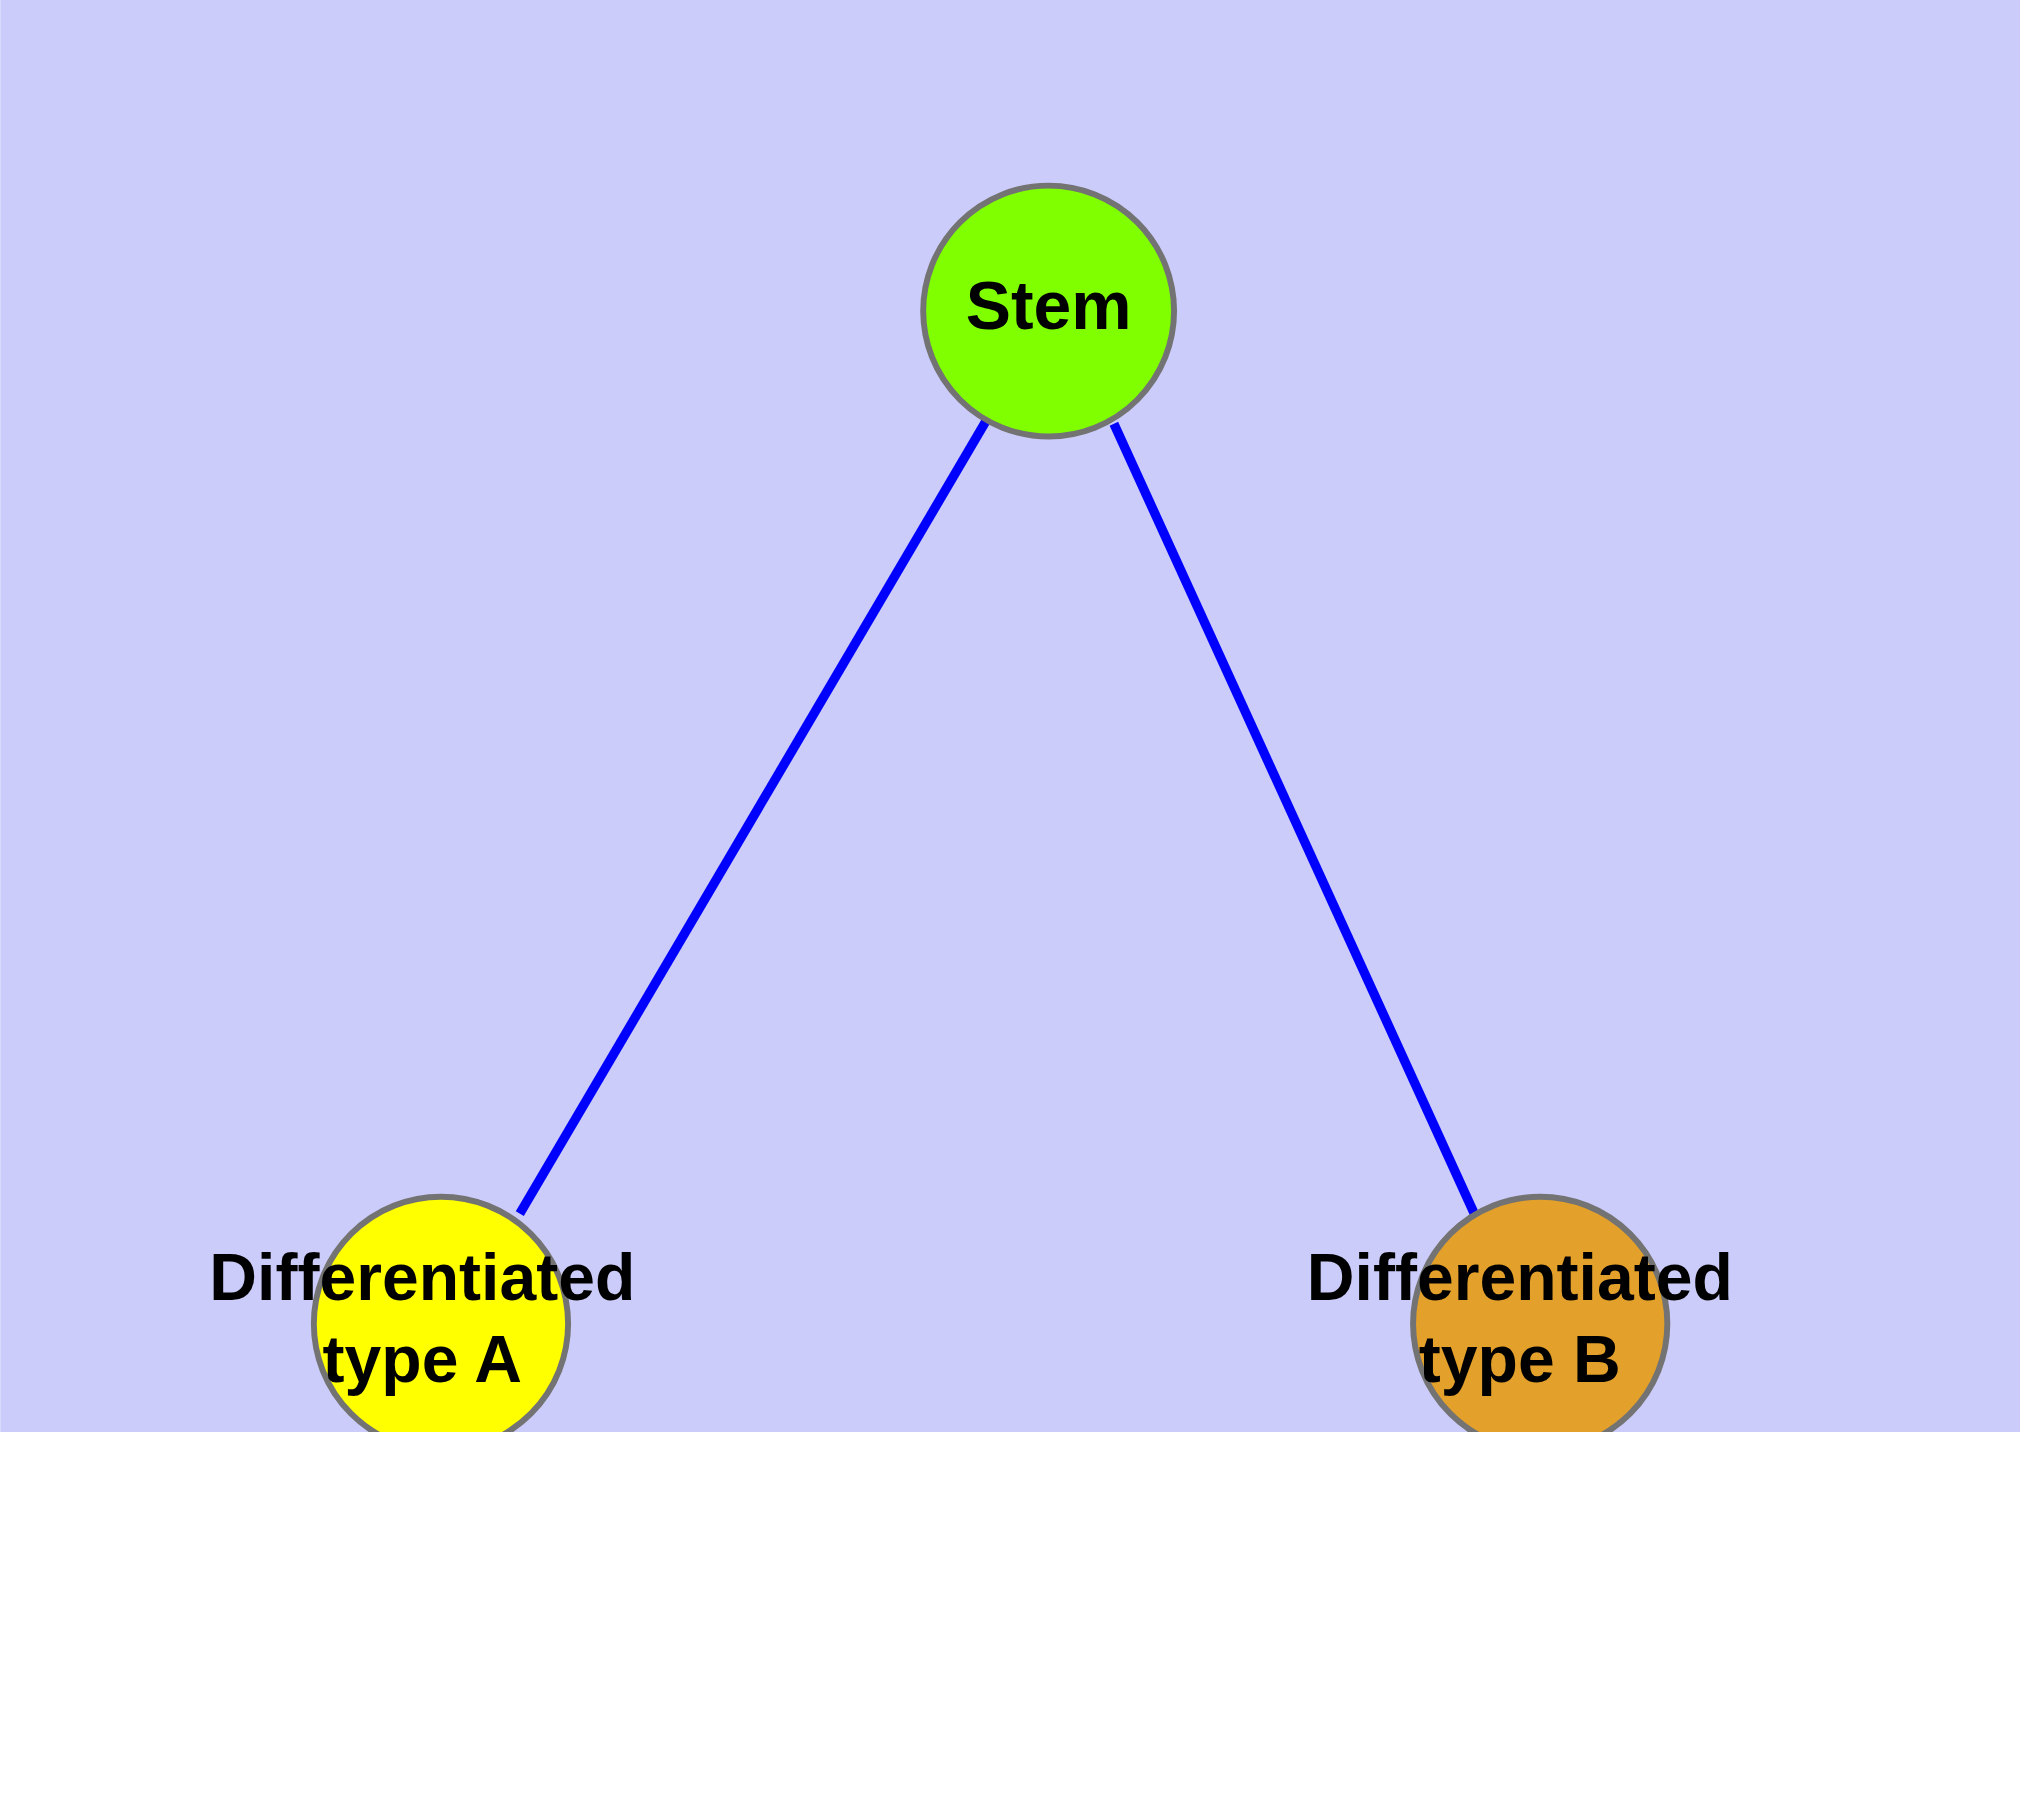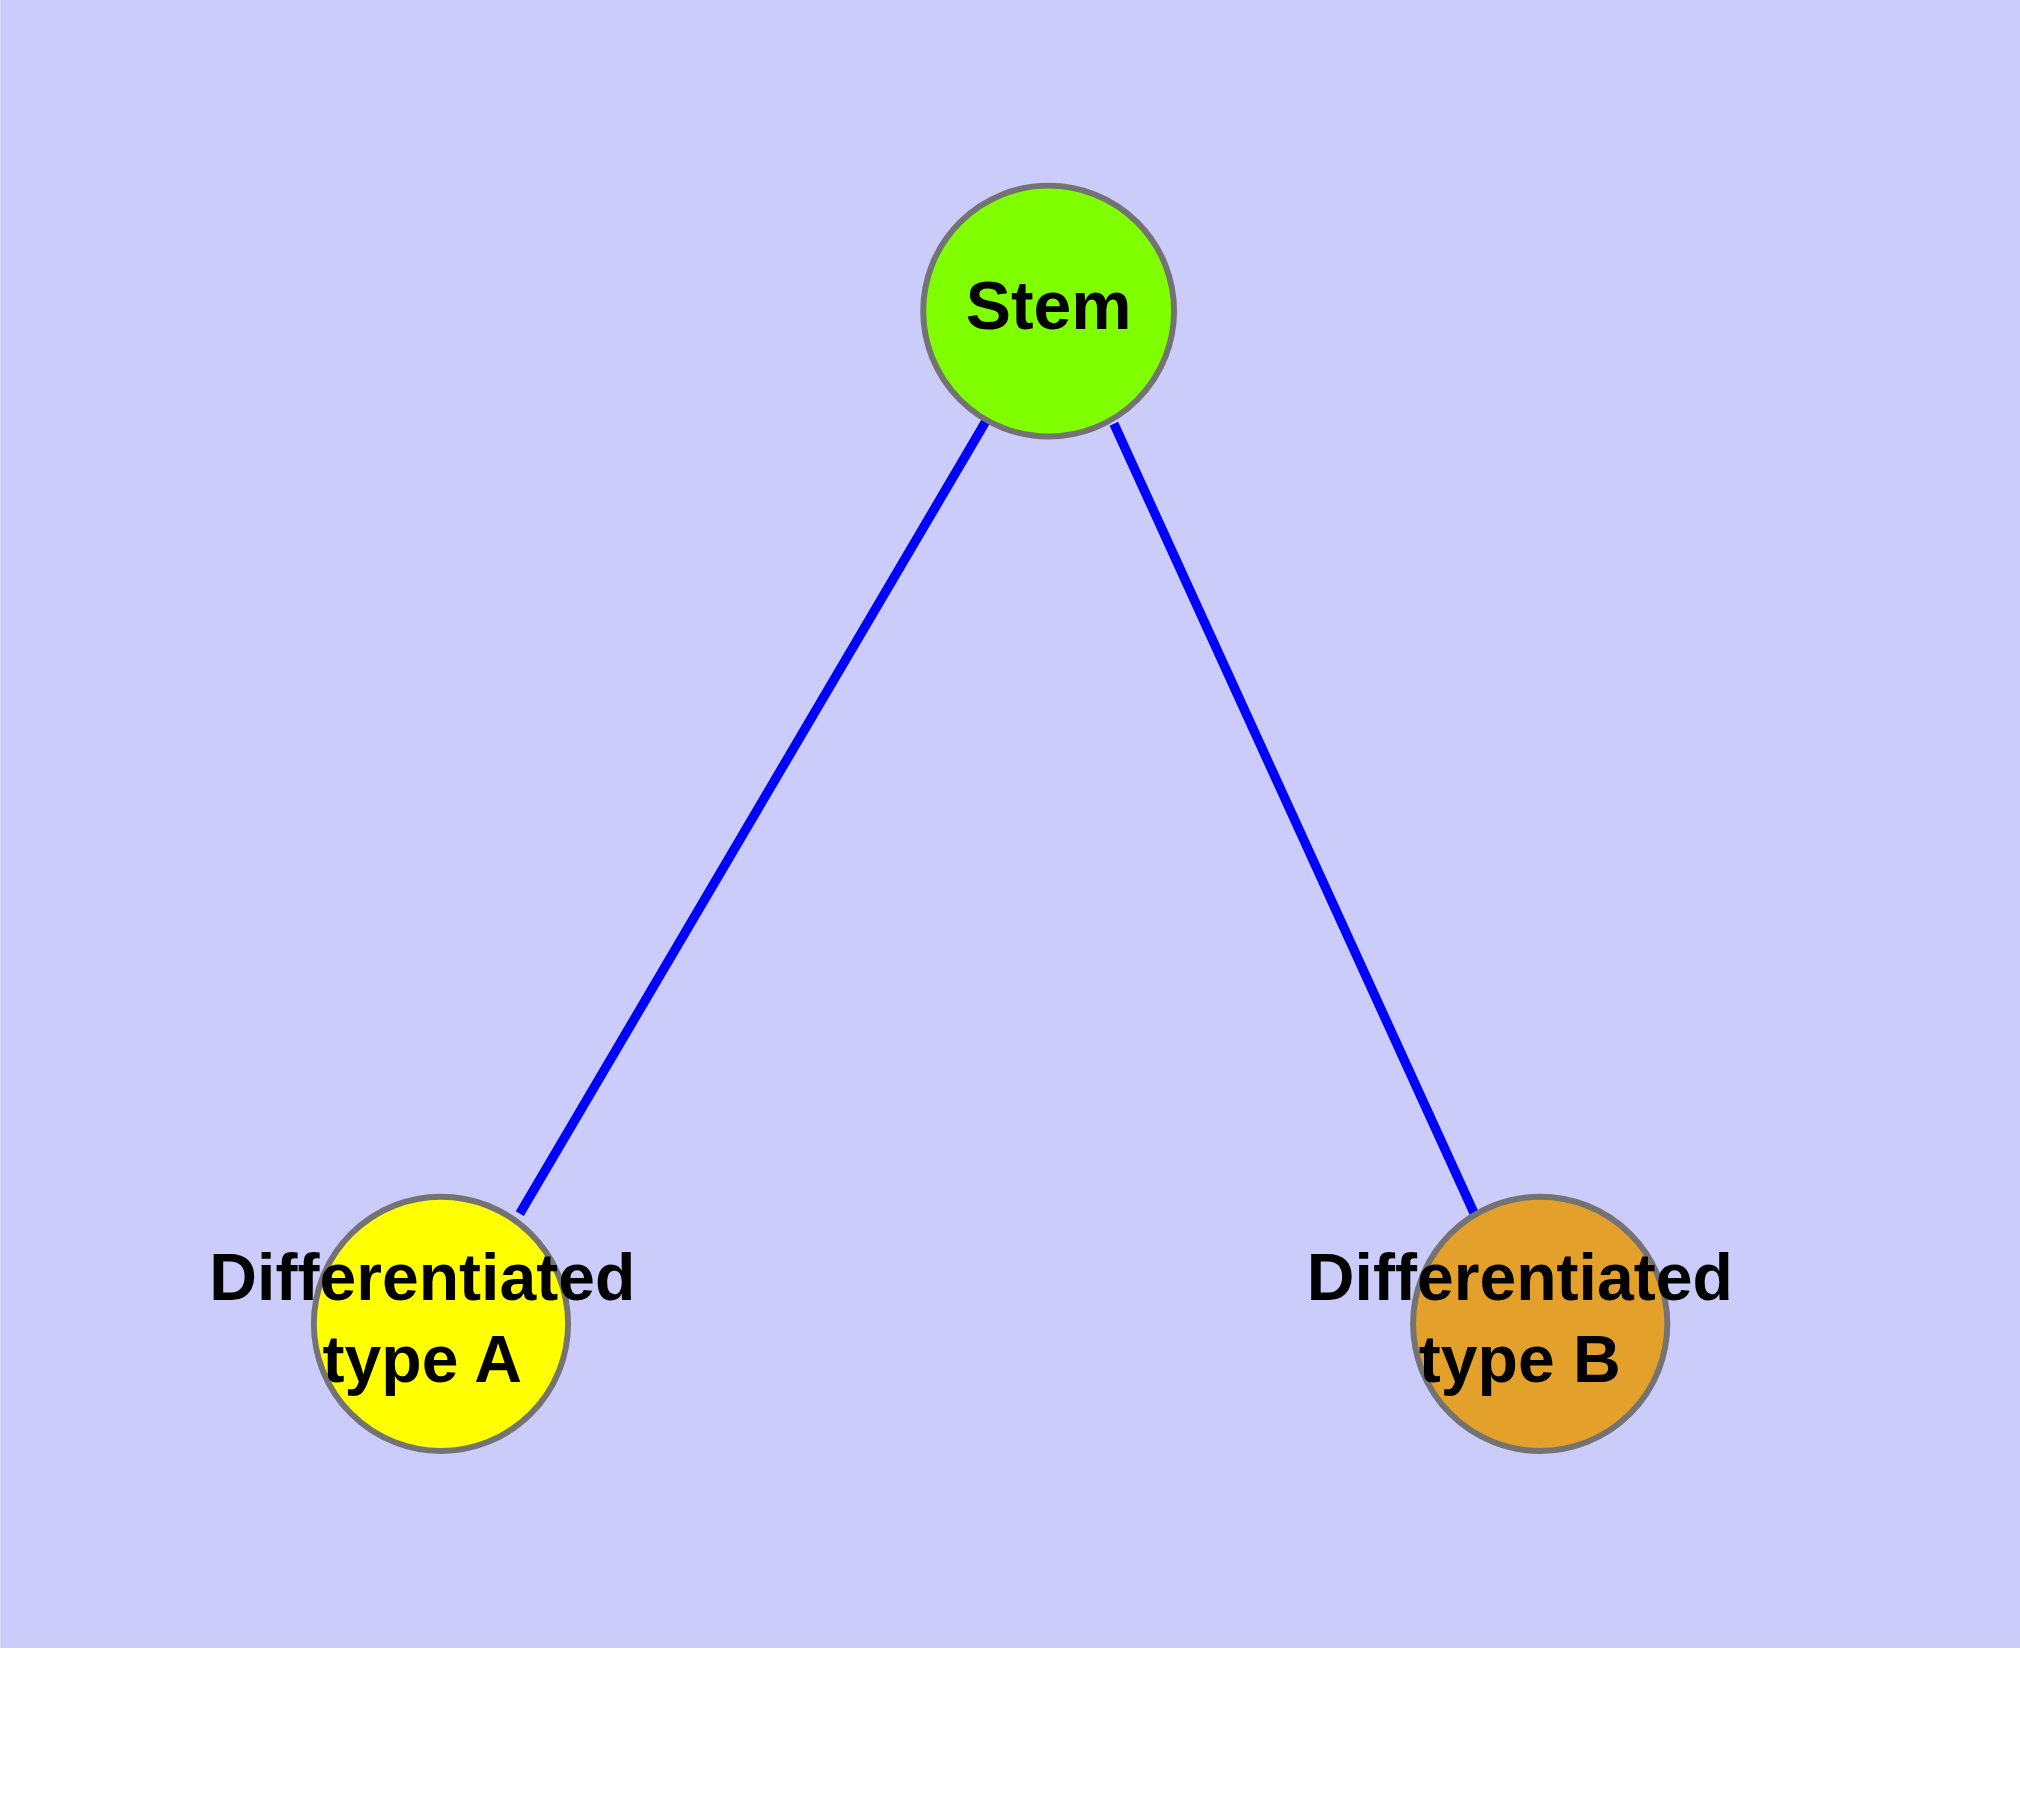--- a/index.html
+++ b/index.html
@@ -28,21 +28,21 @@
     font-weight: bold;
     fill: #000000;
     text-anchor: middle;
     dominant-baseline: middle;
     white-space: pre;
   }
 </style>
 </head>
 <body>
 
-<div id="canvas" style="width: 2021px; height: 1648px; text-decoration: underline;">
+<div id="canvas" style="width: 2021px; height: 1432px; text-decoration: underline;">
   <svg id="graph-svg" viewBox="0 0 2384 2138" xmlns="http://www.w3.org/2000/svg" style="width: 2021px; height: 1812px;">
 
     <rect id="bg-rect" x="0" y="0" width="2384" height="2138" fill="#ccccfa"></rect>
 
     <g id="edges-layer">
         <line x1="1163" y1="497" x2="613" y2="1432" stroke="#0000ff" stroke-width="11" stroke-linecap="butt"></line>
         <line x1="1314" y1="500" x2="1742" y2="1438" stroke="#0000ff" stroke-width="11" stroke-linecap="butt"></line>
       </g>
     <g id="nodes-layer">
         <g>

